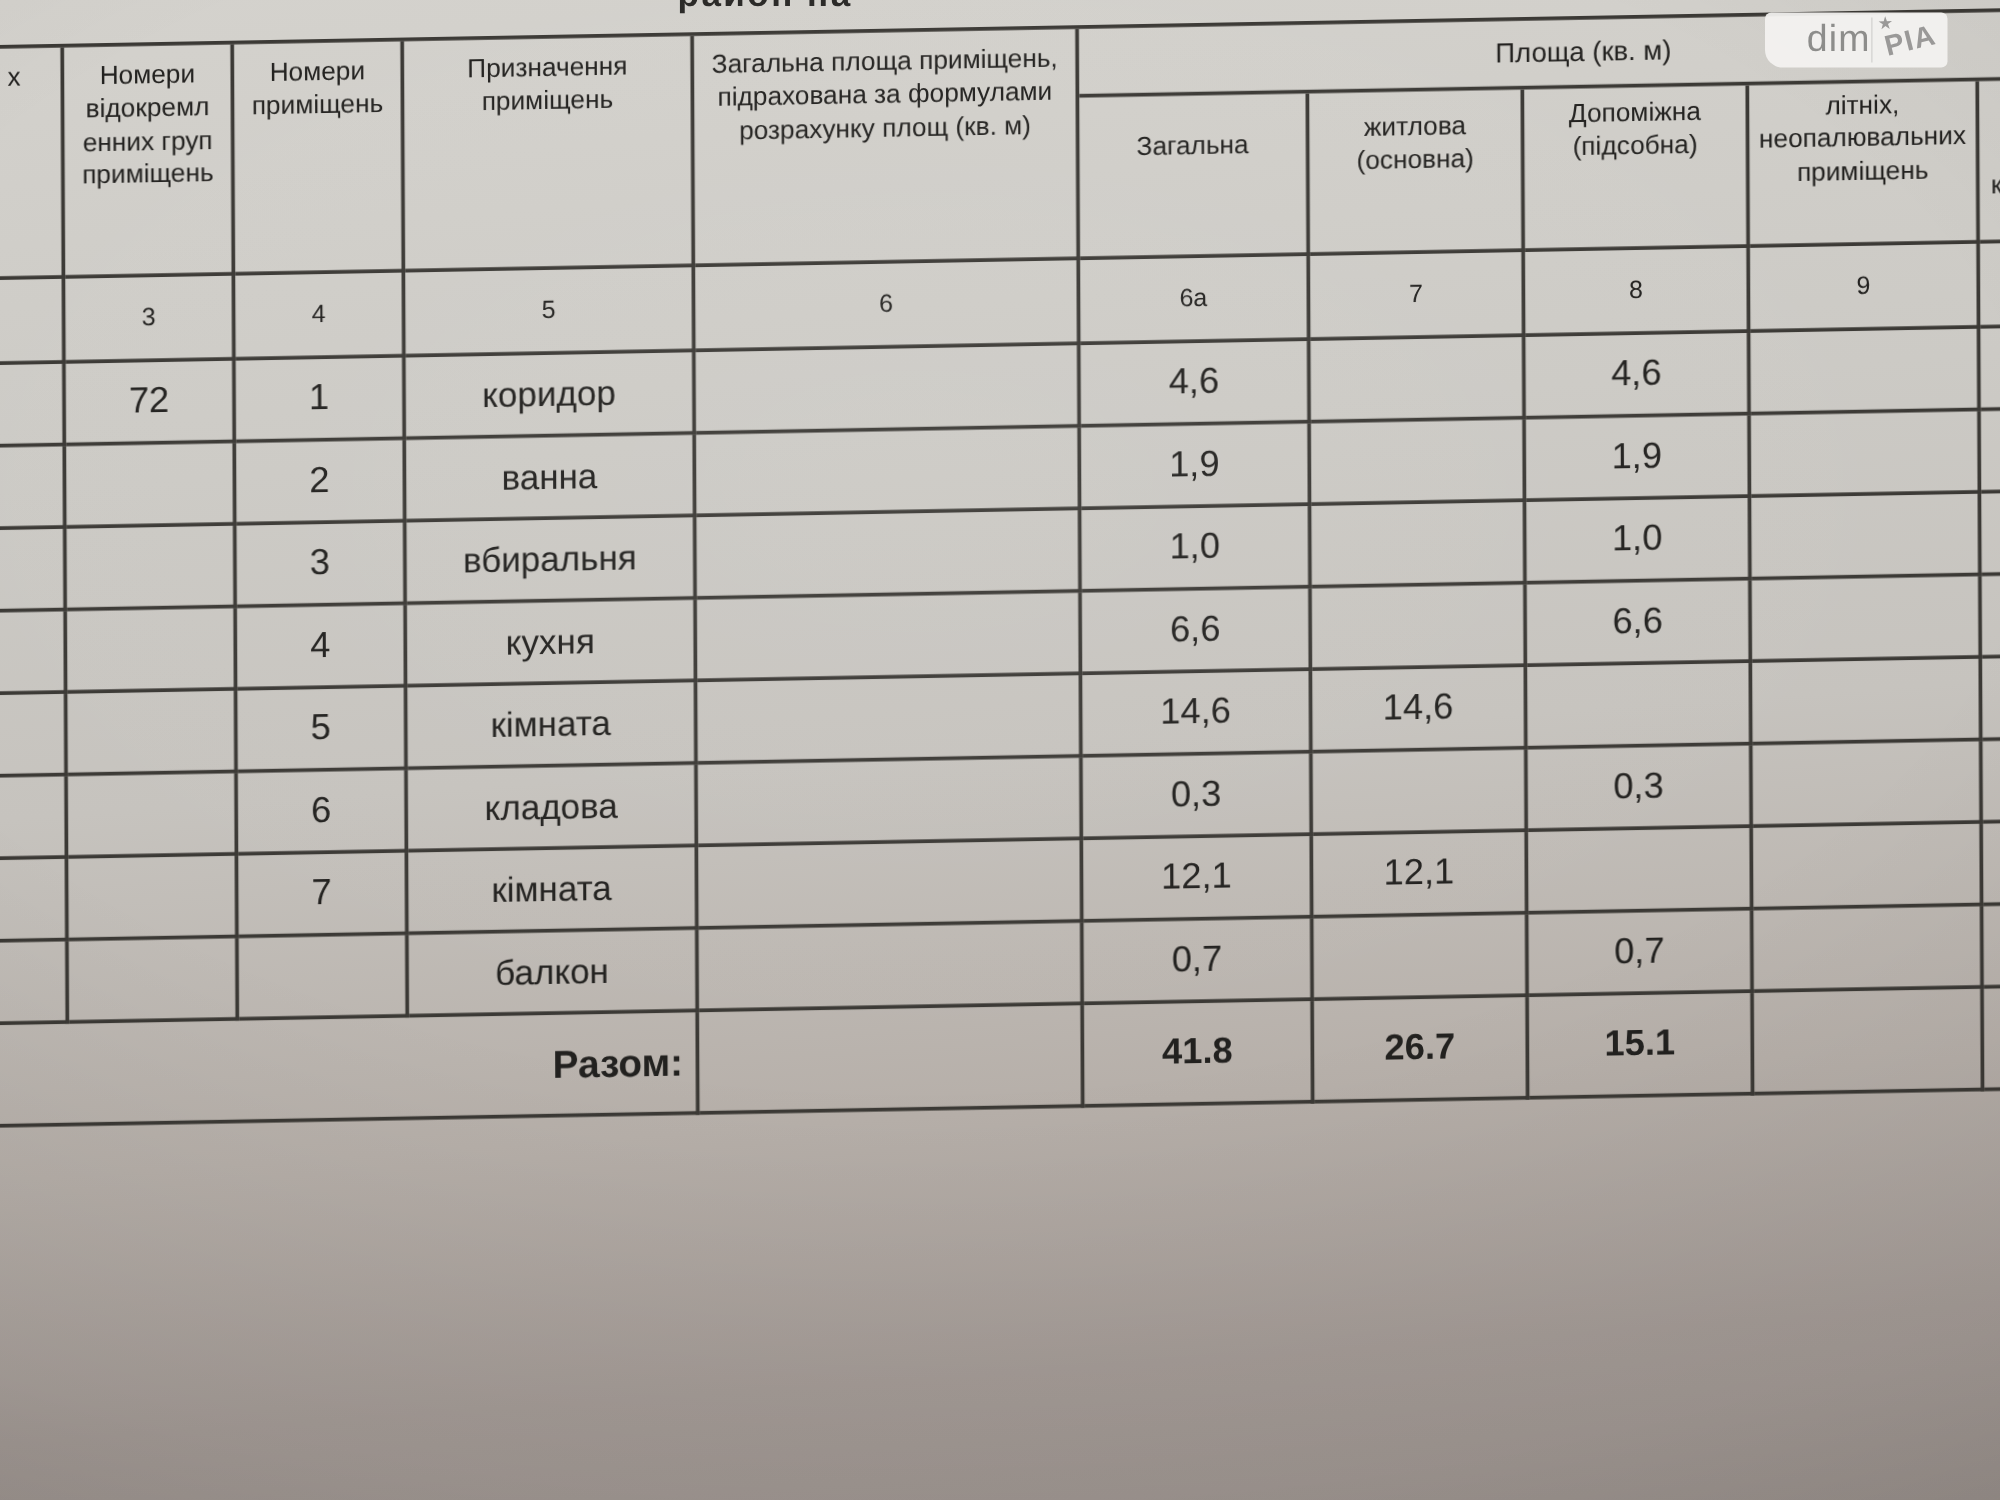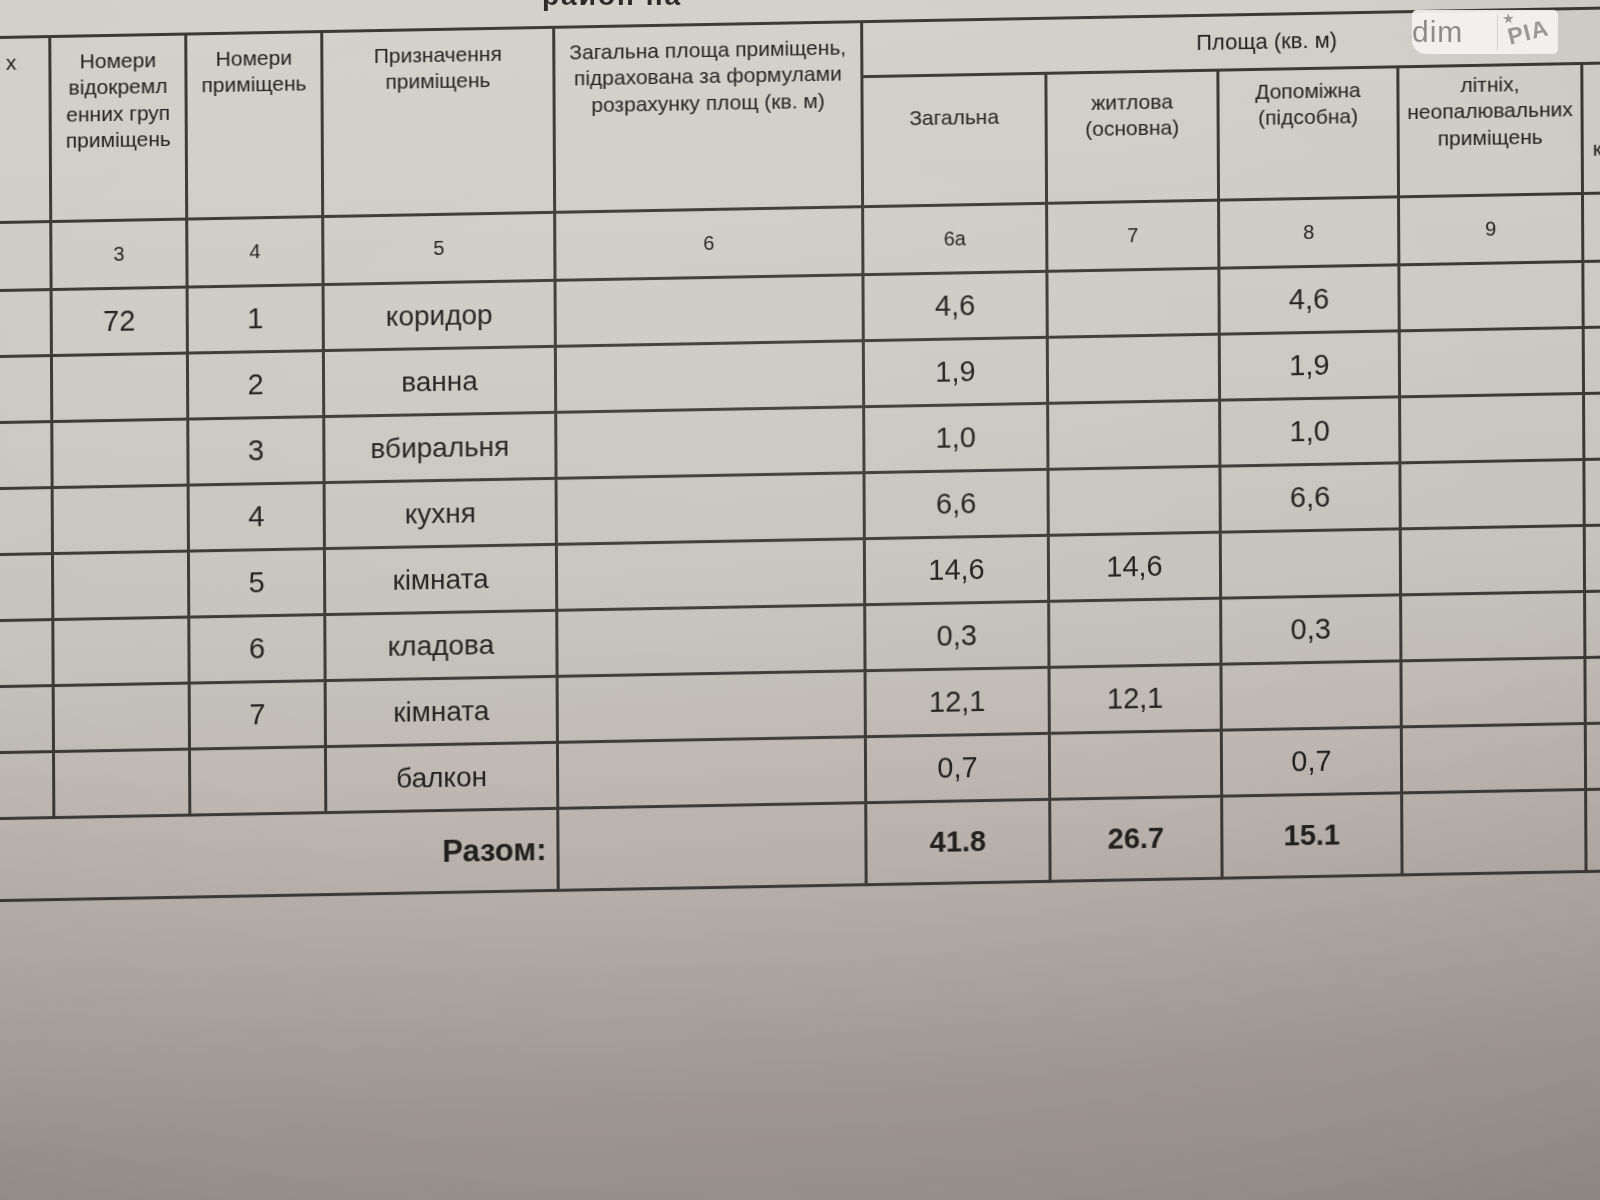--- a/index.html
+++ b/index.html
@@ -40,21 +40,21 @@
   .b{font-weight:700;}
   .razom-label{justify-content:flex-end;padding-right:10px;font-size:31px;}
   .x-part{justify-content:flex-end;padding-right:32px;}
   .k-part{justify-content:flex-start;align-items:flex-start;padding:72px 0 0 9px;font-size:21px;}
   .badge{
     position:absolute;left:1412px;top:10px;width:146px;height:44px;z-index:6;
     background:rgba(243,242,240,0.94);border-radius:5px 5px 5px 14px;
     display:flex;align-items:center;
   }
   .badge .dim{
-    flex:0 0 58%;text-align:left;font-size:30px;color:#8d8d8b;letter-spacing:1px;
+    flex:0 0 58%;text-align:right;font-size:30px;color:#8d8d8b;letter-spacing:1px;
   }
   .badge .sep{width:1px;height:36px;background:#d2d1cf;}
   .badge .ria{
     flex:1;position:relative;text-align:center;font-size:23px;font-weight:700;color:#9a9998;
     transform:rotate(-14deg);letter-spacing:1px;
   }
   .badge .star{
     position:absolute;left:8px;top:-13px;font-size:14px;color:#9a9998;transform:rotate(12deg);
   }
 </style>

